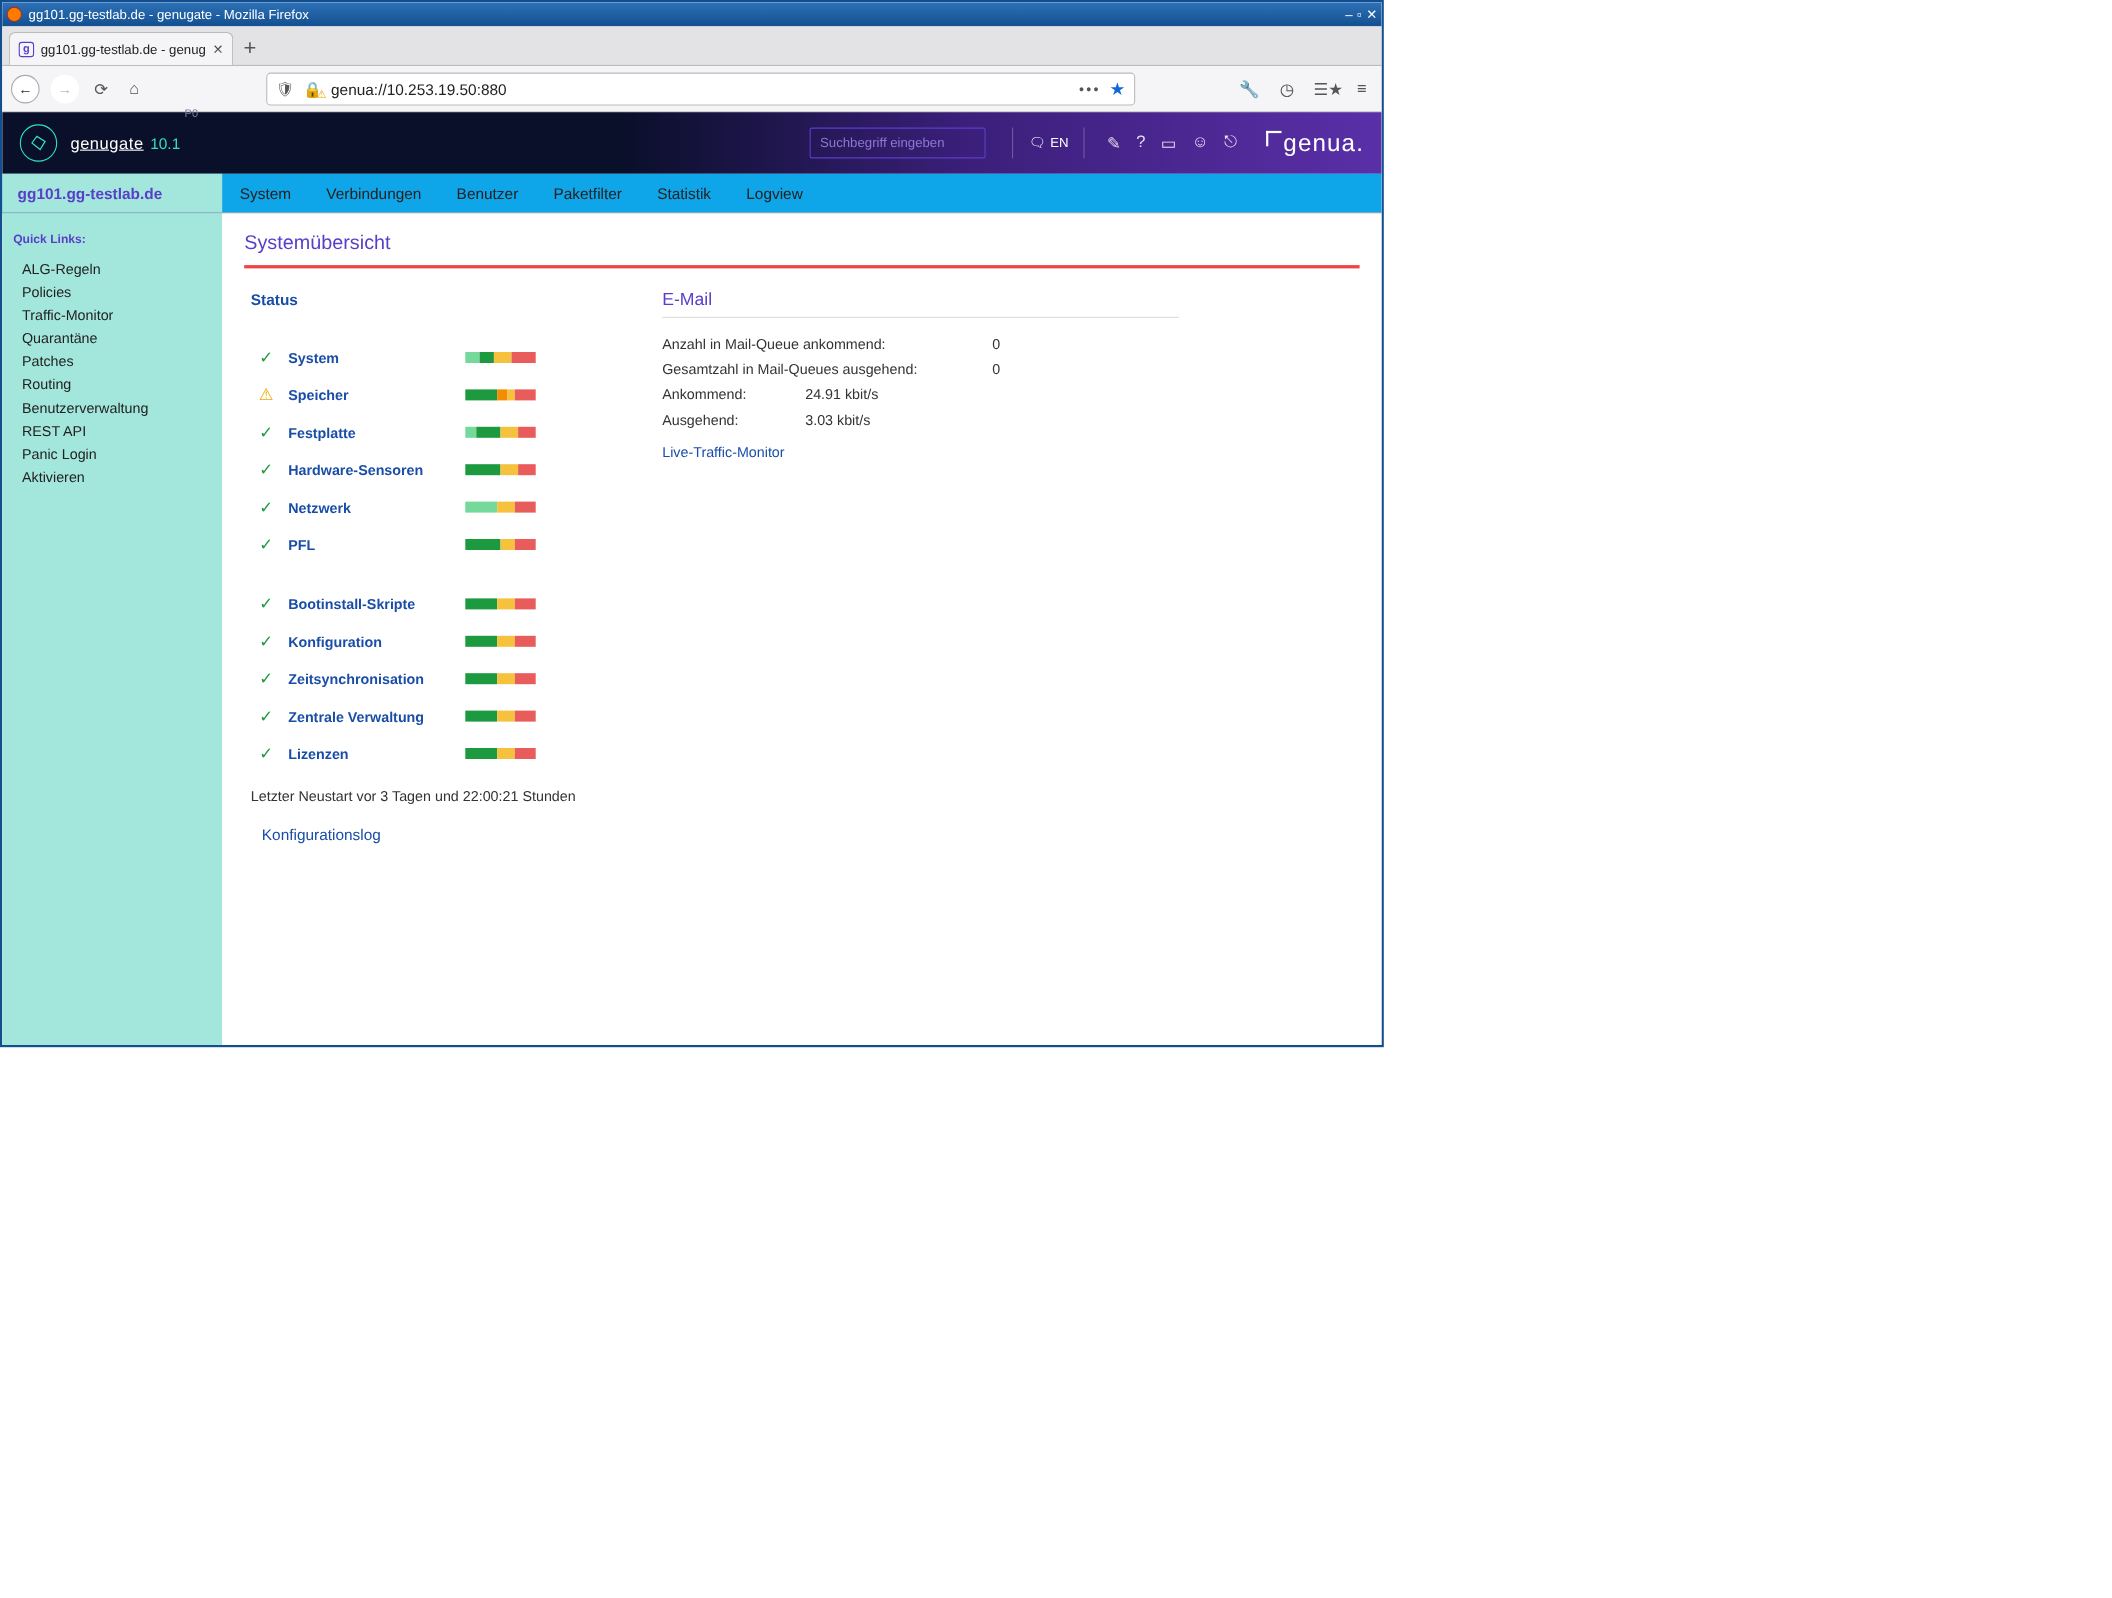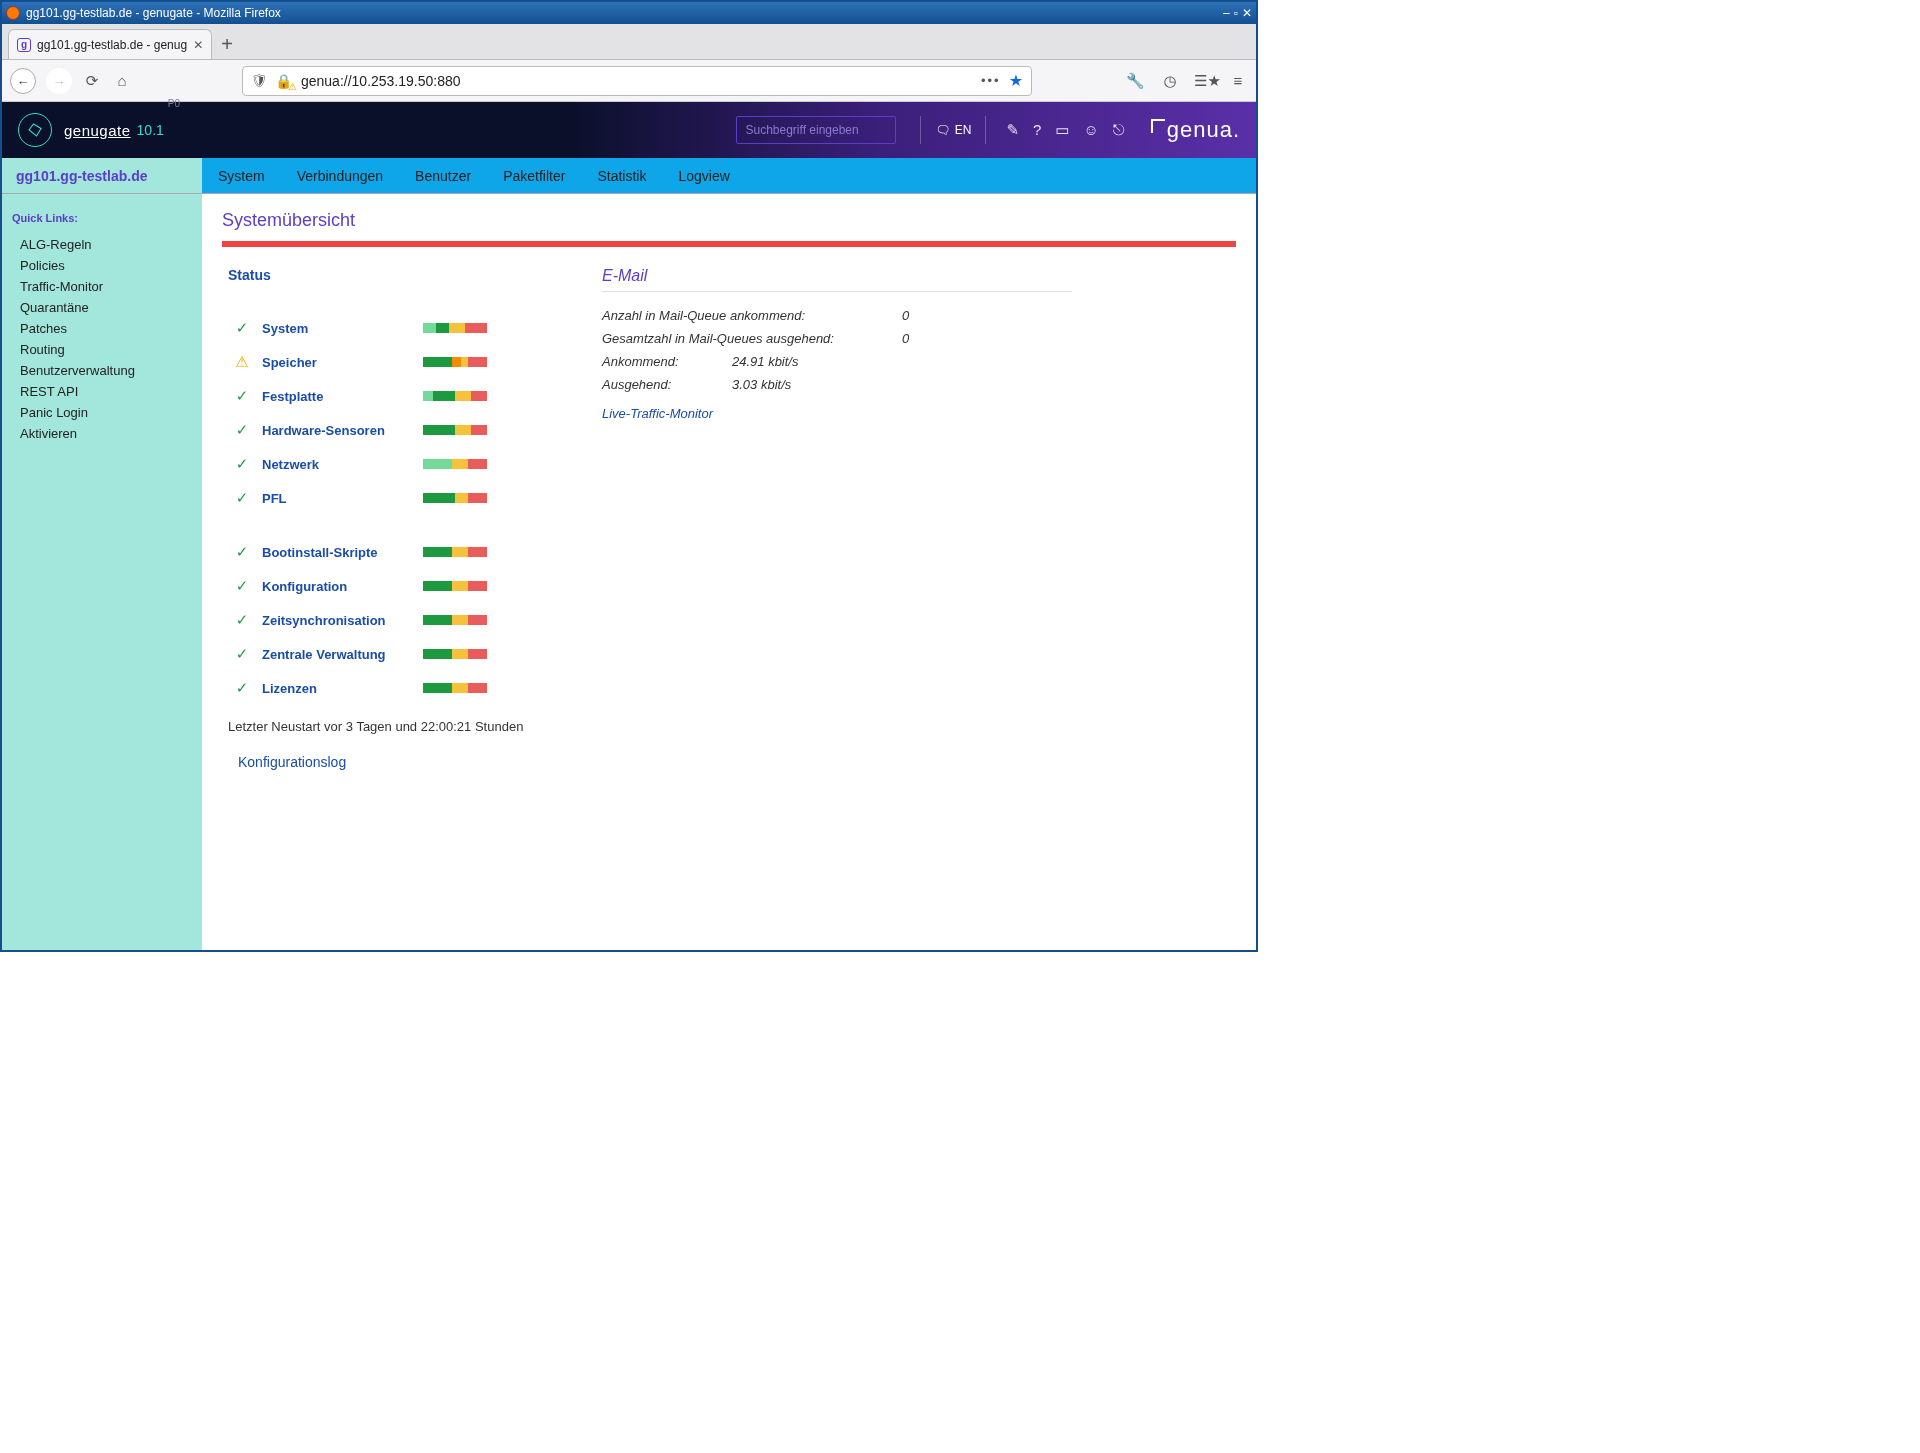--- a/index.html
+++ b/index.html
@@ -144,24 +144,24 @@
   }
   .sidebar h4 { color:#5a3ec9; font-size:11px; margin-bottom:10px;}
   .sidebar ul { list-style:none; padding-left:8px;}
   .sidebar li { color:#222; font-size:13px; padding:3px 0; cursor:pointer;}
   .content {
     flex:1;
     background:#fff;
     padding:16px 20px;
     overflow:auto;
   }
-  .page-title { color:#5a3ec9; font-size:18px; font-weight:400; padding-bottom:10px; border-bottom:6px solid #ef4444; margin-bottom:20px;}
+  .page-title { color:#5a3ec9; font-size:18px; font-weight:400; padding-bottom:10px; border-bottom:3px solid #ef4444; margin-bottom:20px;}
   .cols { display:flex; gap:40px;}
   .col-left { width:340px;}
-  .col-right { flex:1; max-width:470px;font-style:italic;}
+  .col-right { flex:1; max-width:470px;}
   .sec-label { color:#1a4da8; font-weight:700; font-size:14px; margin-bottom:28px; margin-left:6px;}
   .status-row { display:flex; align-items:center; height:34px;}
   .status-icon { width:40px; text-align:center; font-size:15px;}
   .status-icon.ok { color:#1d9a3f;}
   .status-icon.warn { color:#f2a900;}
   .status-label { width:160px; color:#1a4da8; font-weight:700; font-size:13px; cursor:pointer;}
   .gauge { width:66px; height:12px; display:flex; border:1px solid #fff;}
   .gauge span { height:100%;}
   .sec-hdr { color:#5a3ec9; font-size:16px; padding-bottom:6px; border-bottom:1px solid #ddd; margin-bottom:12px;}
   .kv { display:flex; padding:4px 0; font-size:13px; color:#333;}

